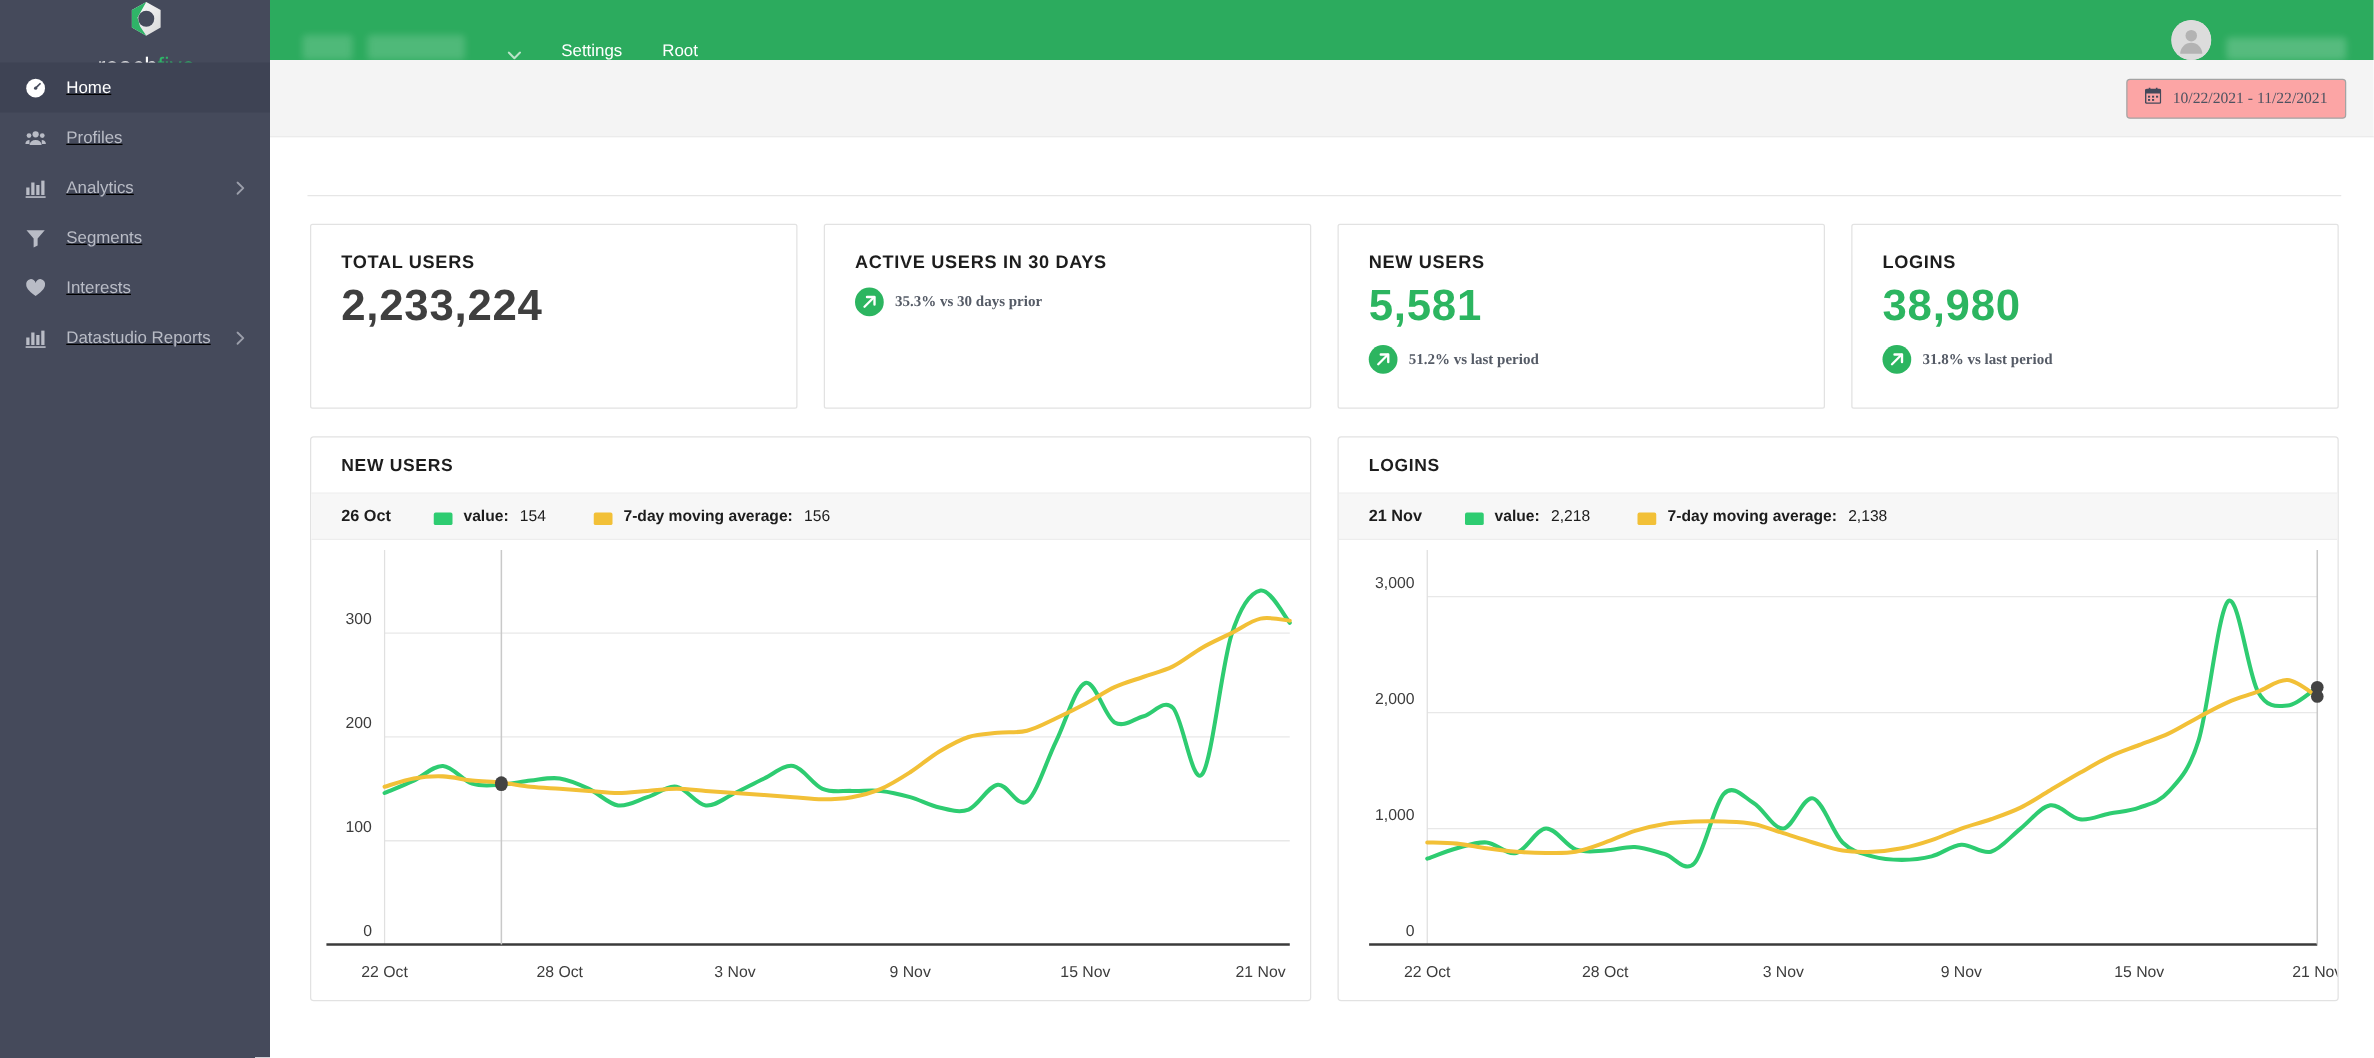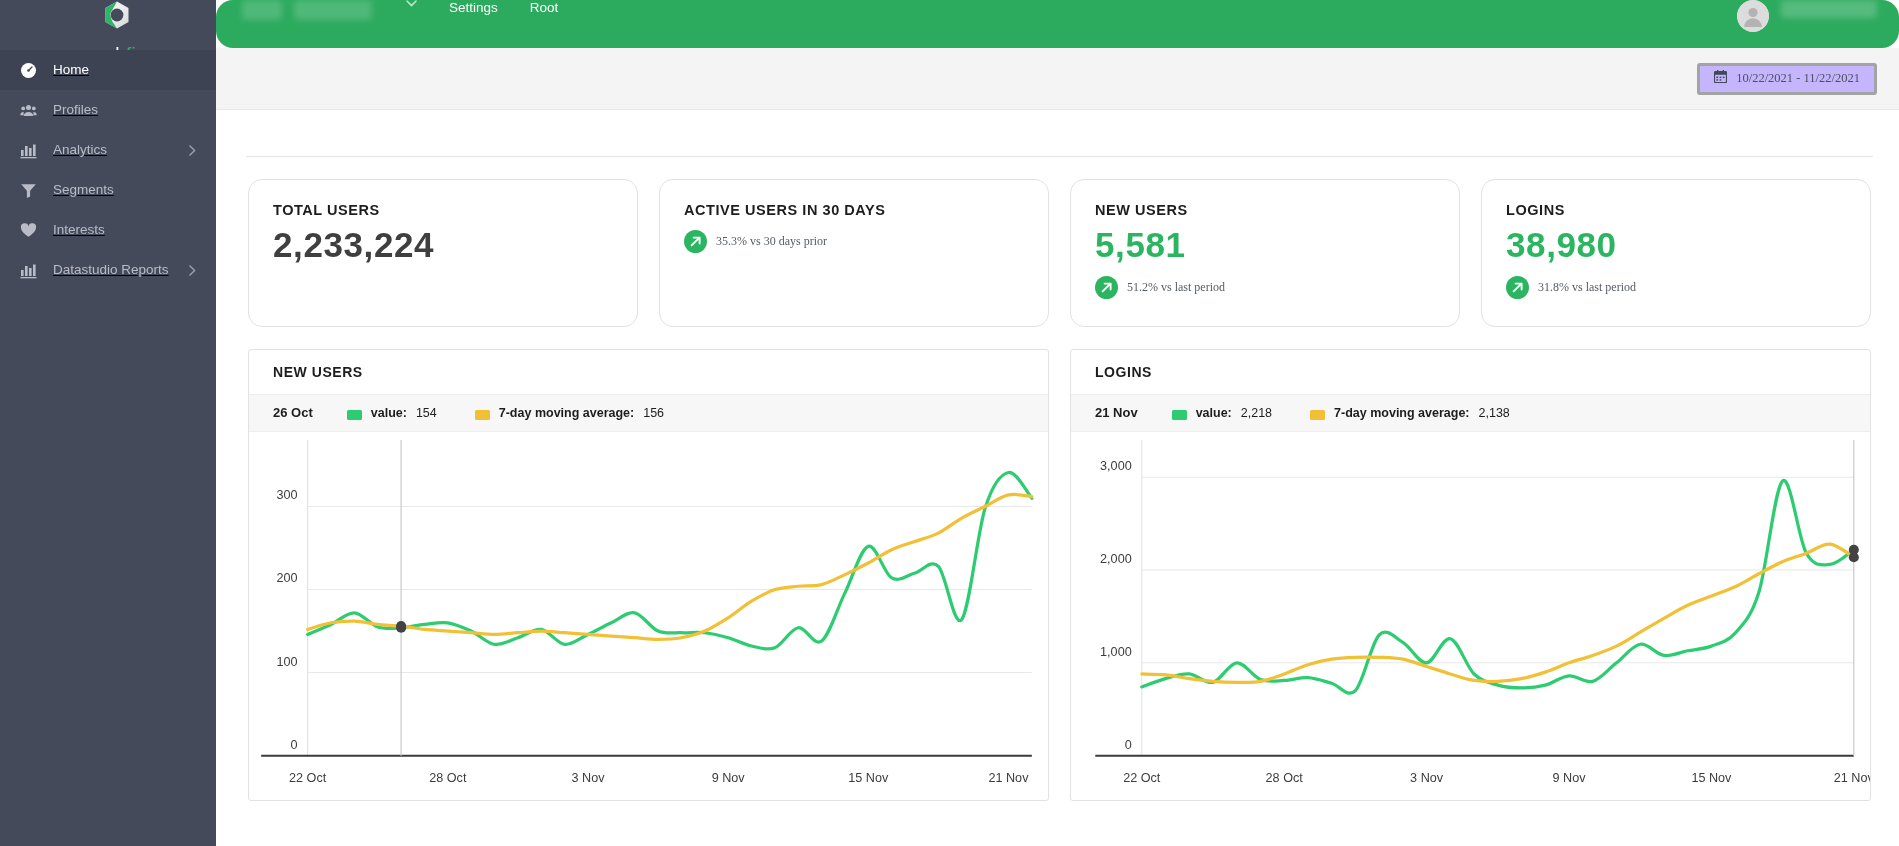--- a/index.html
+++ b/index.html
@@ -34,22 +34,22 @@
   .nav-ico { width: 17px; height: 17px; flex: 0 0 17px; display: flex; align-items: center; justify-content: center; }
   .nav-ico svg { display: block; }
   .nav-label { flex: 1 1 auto; line-height: 1; }
   .nav-caret { margin-right: 20px; opacity: .75; display: flex; }
 
   
   .right { flex: 1 1 auto; display: flex; flex-direction: column; min-width: 0; }
 
   
   .topbar {
-    height: 48px; background: #2cab5e; display: flex; align-items: flex-start;
-    padding: 0 22px 0 26px; gap: 0; flex: 0 0 48px; border-radius: 17px;
+    height: 48px; background: #2cab5e; display: flex; align-items: flex-end;
+    padding: 0 22px 0 26px; gap: 0; flex: 0 0 48px;
   }
   .redact {
     border-radius: 3px; background: rgba(255,255,255,.17);
     filter: blur(3px);
   }
   .redact.r1 { width: 40px; height: 20px; }
   .redact.r2 { width: 78px; height: 20px; margin-left: 12px; }
   .tb-caret { margin-left: 34px; display: flex; align-items: center; opacity:.85; }
   .tb-link { color: #ffffff; font-size: 13.5px; margin-left: 32px; cursor: pointer; }
   .tb-spacer { flex: 1 1 auto; }
@@ -60,52 +60,52 @@
   }
   .redact.r3 { width: 96px; height: 18px; margin-left: 12px; background: rgba(255,255,255,.2); }
 
   
   .subbar {
     height: 62px; background: #f4f4f4; border-bottom: 1px solid #e8e8e8;
     display: flex; align-items: center; justify-content: flex-end; padding-right: 22px;
     flex: 0 0 62px;
   }
   .datepicker {
-    background: #c4b5fd; border: 3px solid #a3a3a3; border-radius: 3px;
+    background: #fca5a5; border: 1px solid #a3a3a3; border-radius: 3px;
     height: 32px; display: flex; align-items: center; gap: 9px;
     padding: 0 14px; font-size: 12.5px; color: #4c5260; cursor: pointer;
     font-family: "Liberation Serif", serif;
   }
 
   
   .content {
     flex: 1 1 auto; background: #ffffff; padding: 24px 26px 0 30px; overflow: hidden;
   }
   .page-title {
     font-size: 19px; font-weight: bold; color: #333740; letter-spacing: .1px;
     margin: 8px 0 0 18px;
   }
   .rule { height: 1px; background: #e6e6e6; margin: 22px 0 0 0; }
 
   
   .kpi-row { display: flex; gap: 21px; margin-top: 22px; padding: 0 2px; }
   .kpi-card {
-    flex: 1 1 0; background: #ffffff; border: 1px solid #e2e2e2; border-radius: 14px;
+    flex: 1 1 0; background: #ffffff; border: 1px solid #e2e2e2; border-radius: 2px;
     padding: 22px 16px 24px 24px; min-height: 148px;
   }
   .kpi-title {
     font-size: 14.5px; font-weight: bold; color: #1d1d1d; letter-spacing: .55px;
     text-transform: uppercase;
   }
   .kpi-value {
     font-size: 35px; font-weight: bold; letter-spacing: .6px; margin-top: 9px; line-height: 1.05;
   }
   .kpi-value.dark { color: #3f3f3f; }
   .kpi-value.green { color: #2cb560; }
-  .kpi-delta { display: flex; align-items: center; gap: 9px; margin-top: 12px; }
+  .kpi-delta { display: flex; align-items: center; gap: 9px; margin-top: 12px; font-weight: bold; }
   .delta-badge {
     width: 23px; height: 23px; border-radius: 50%; background: #2cb560;
     display: flex; align-items: center; justify-content: center; flex: 0 0 23px;
   }
   .delta-text { font-size: 12px; color: #555b66; font-family: "Liberation Serif", serif; }
 
   
   .chart-row { display: flex; gap: 21px; margin-top: 22px; padding: 0 2px; }
   .chart-card {
     flex: 1 1 0; background: #ffffff; border: 1px solid #e2e2e2; border-radius: 3px;

